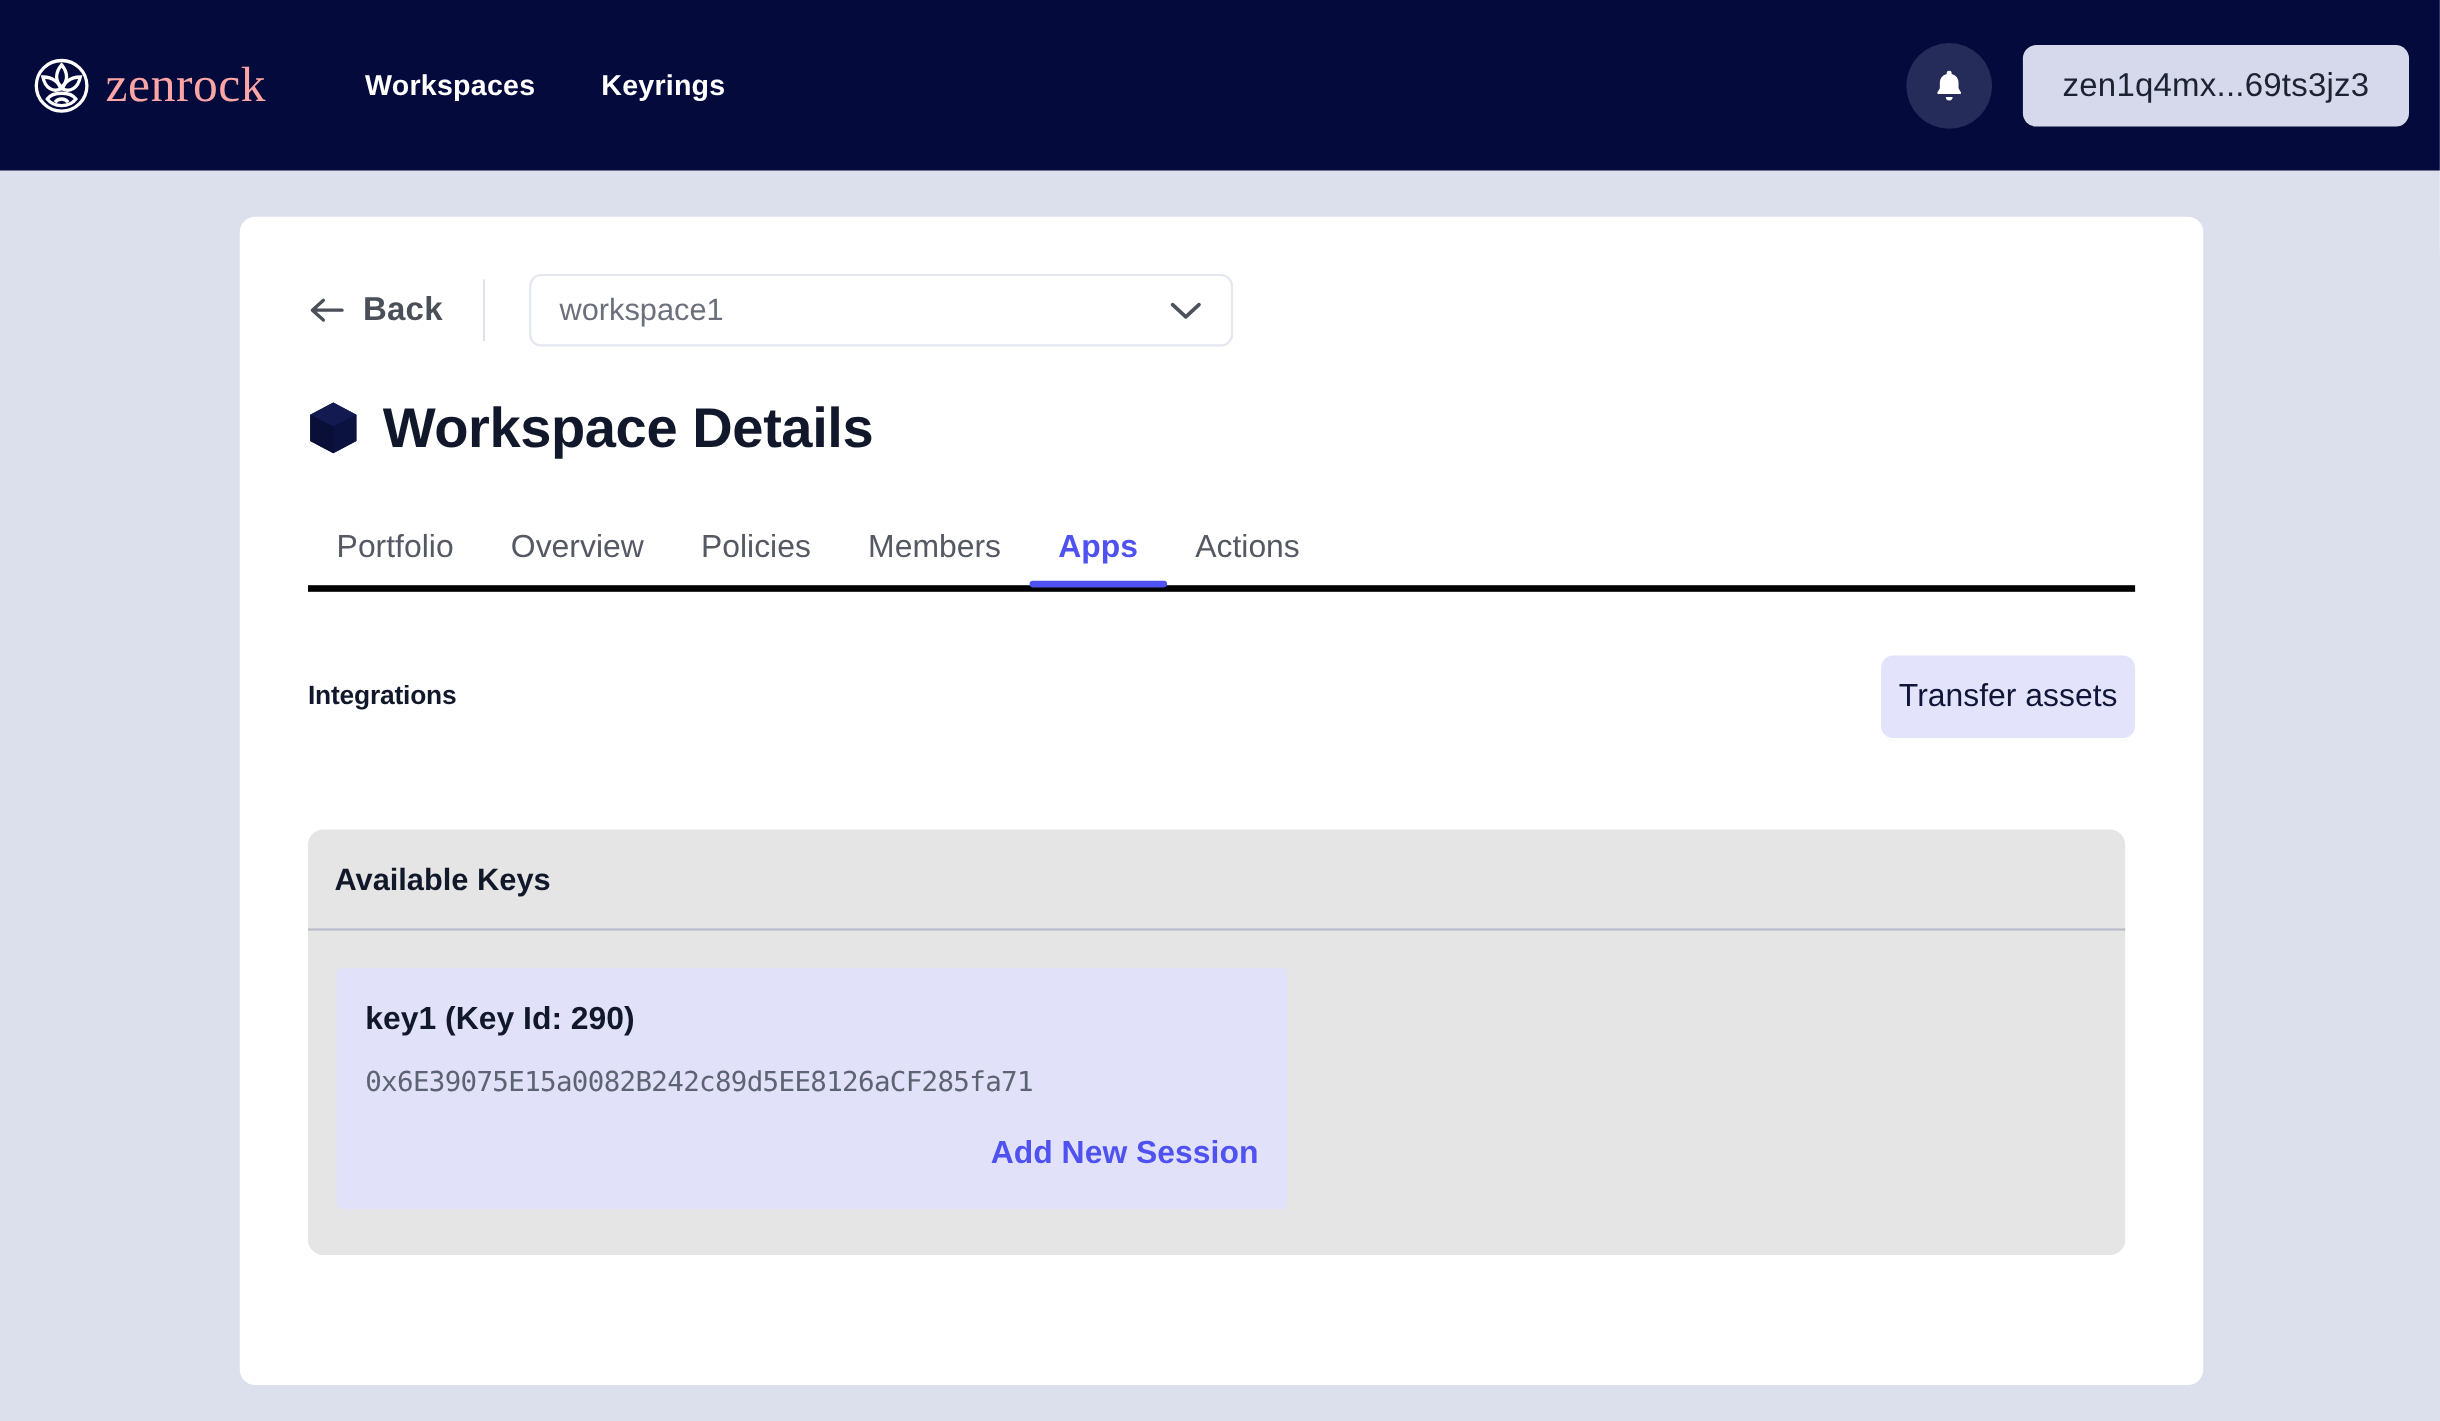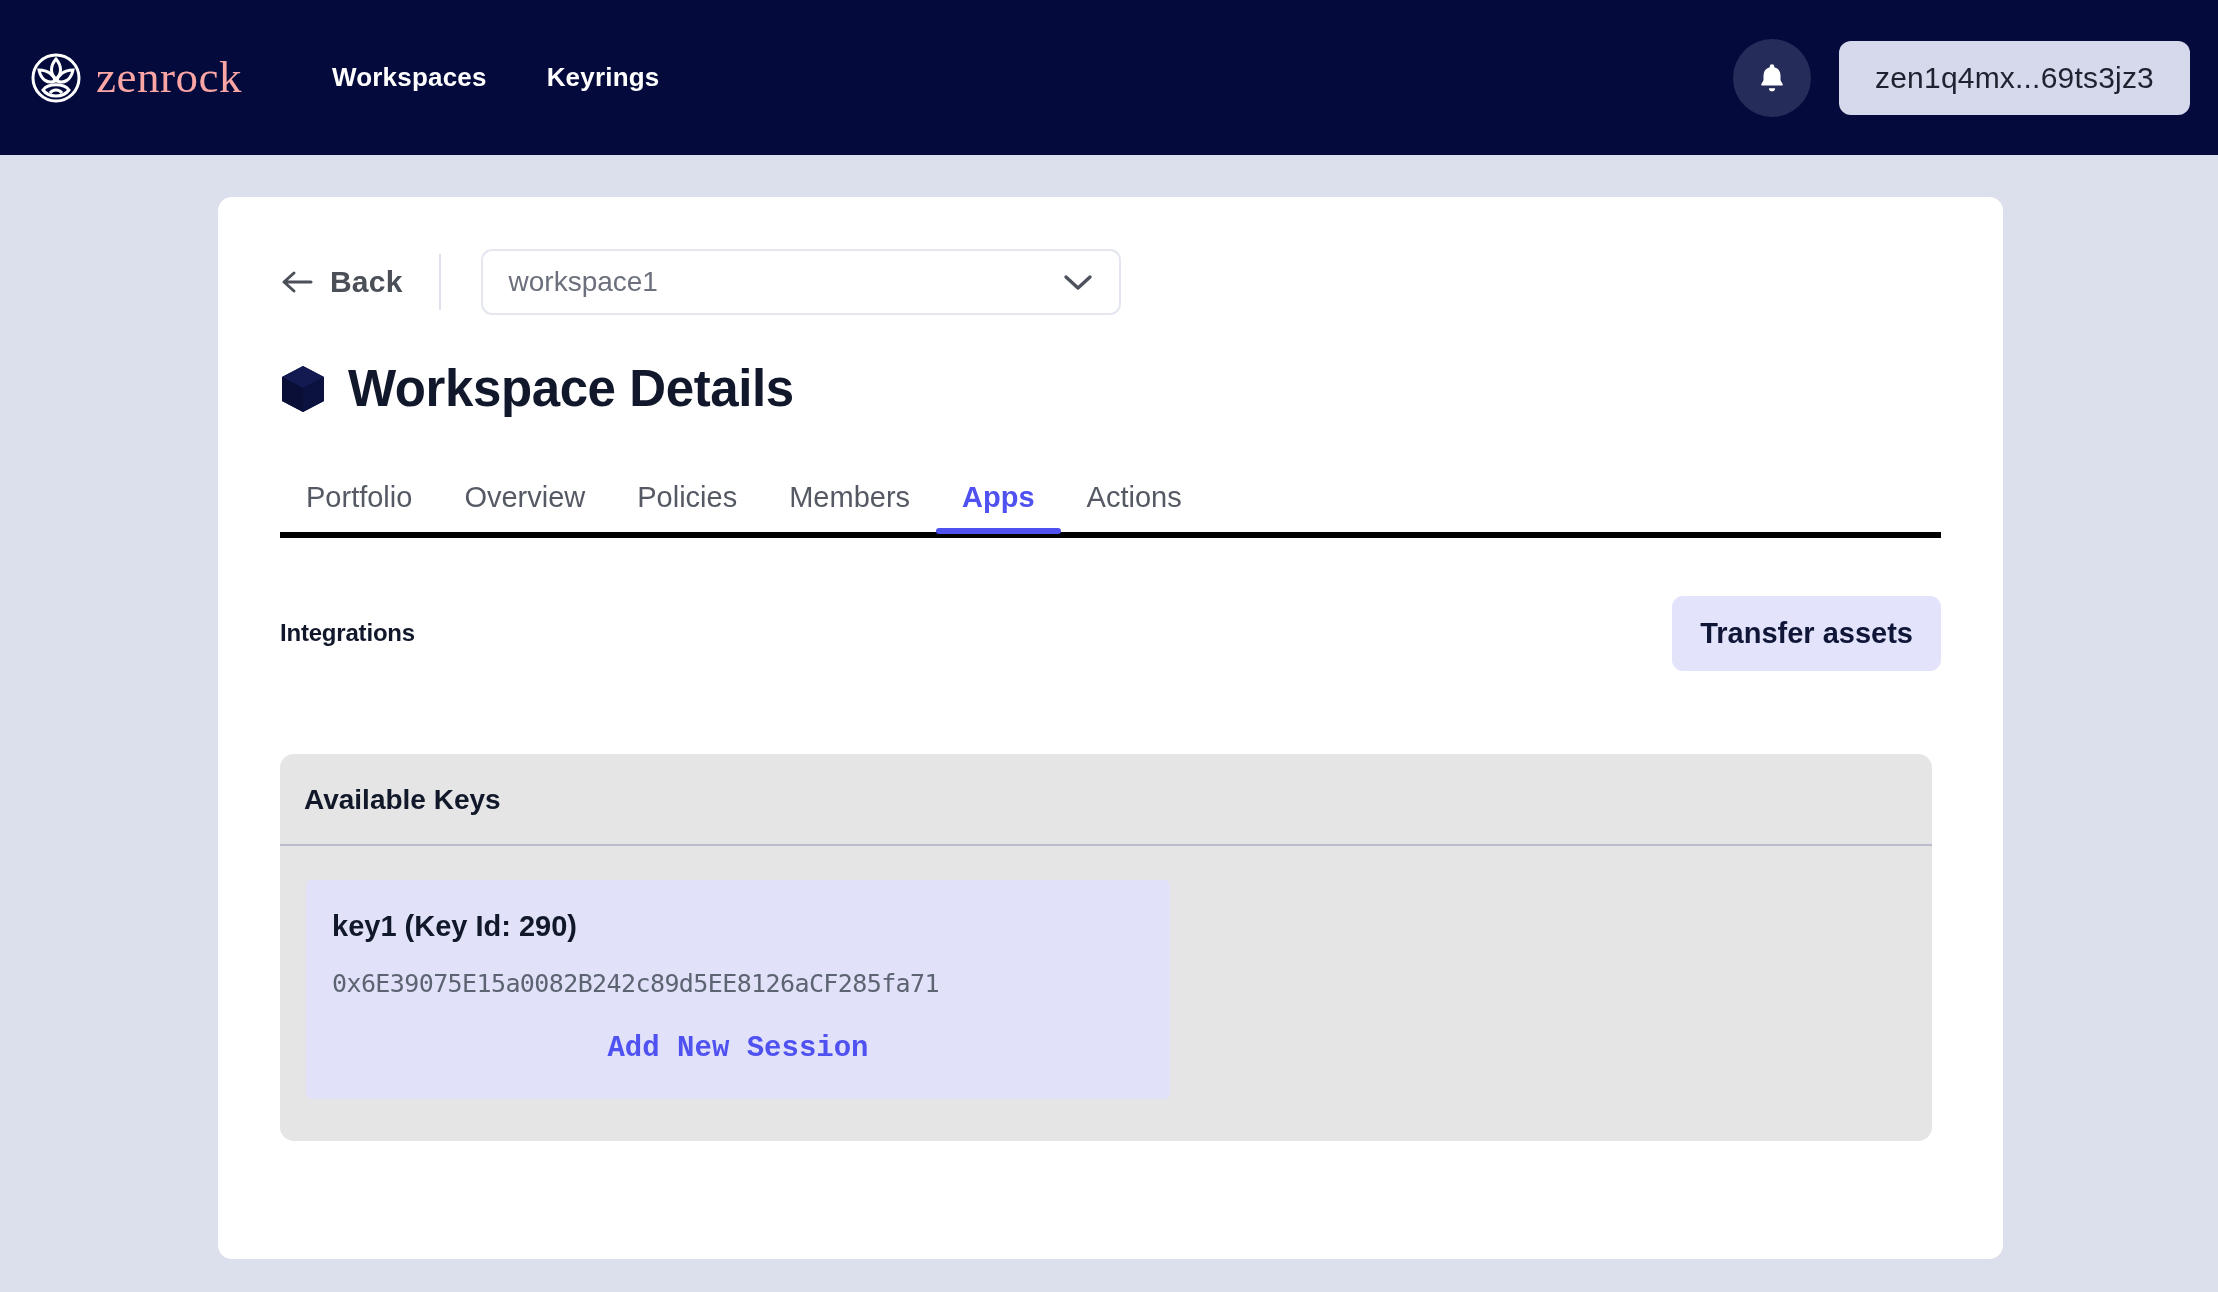--- a/index.html
+++ b/index.html
@@ -192,24 +192,24 @@
     font-size: 24px;
     font-weight: 700;
     color: #12182b;
     letter-spacing: -0.2px;
   }
   .transfer-btn {
     margin-left: auto;
     background: #e3e4fb;
     color: #101637;
     font-size: 29px;
-    font-weight: 700;
+    font-weight: 400;
     border: none;
     border-radius: 11px;
-    padding: 23px 28px;
+    padding: 23px 16px;
     cursor: pointer;
     font-family: "Liberation Sans", sans-serif;
     line-height: 1;
   }
 
   
   .keys-panel {
     margin-top: 82px;
     background: #e5e5e5;
     border-radius: 14px;
@@ -243,27 +243,26 @@
   }
   .key-addr {
     font-size: 25px;
     color: #5d6471;
     font-family: "DejaVu Sans Mono", monospace;
     letter-spacing: -0.6px;
     margin-bottom: 34px;
   }
   .add-session {
     display: block;
-    text-align: center;
+    text-align: right;
     font-size: 29px;
     font-weight: 700;
     color: #4f51f0;
     cursor: pointer;
     padding-bottom: 8px;
-    font-family: Liberation Mono, monospace;
   }
 </style>
 </head>
 <body>
 
 <div class="topbar">
 
   <div class="brand">
     <span>
       <svg class="brand-mark" viewBox="0 0 52 52" xmlns="http://www.w3.org/2000/svg">

